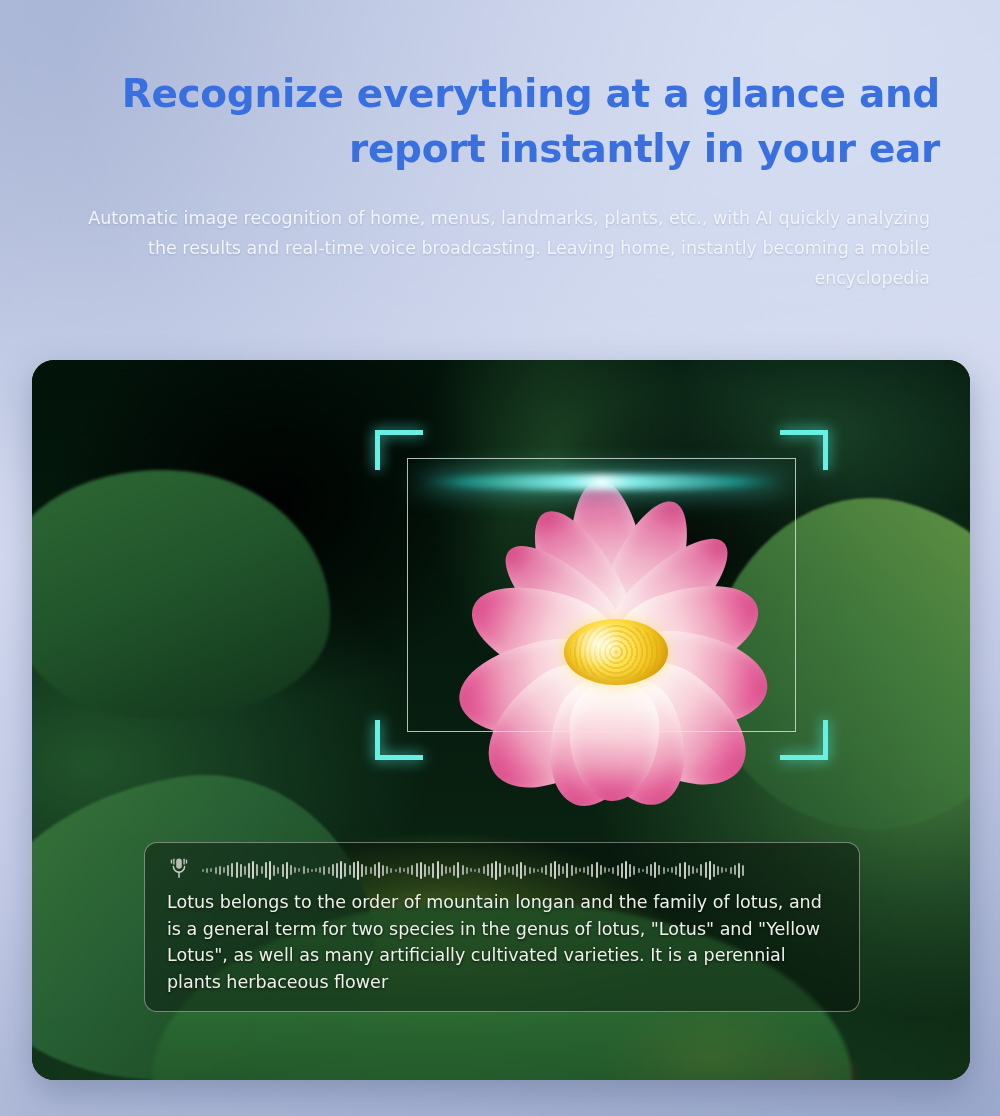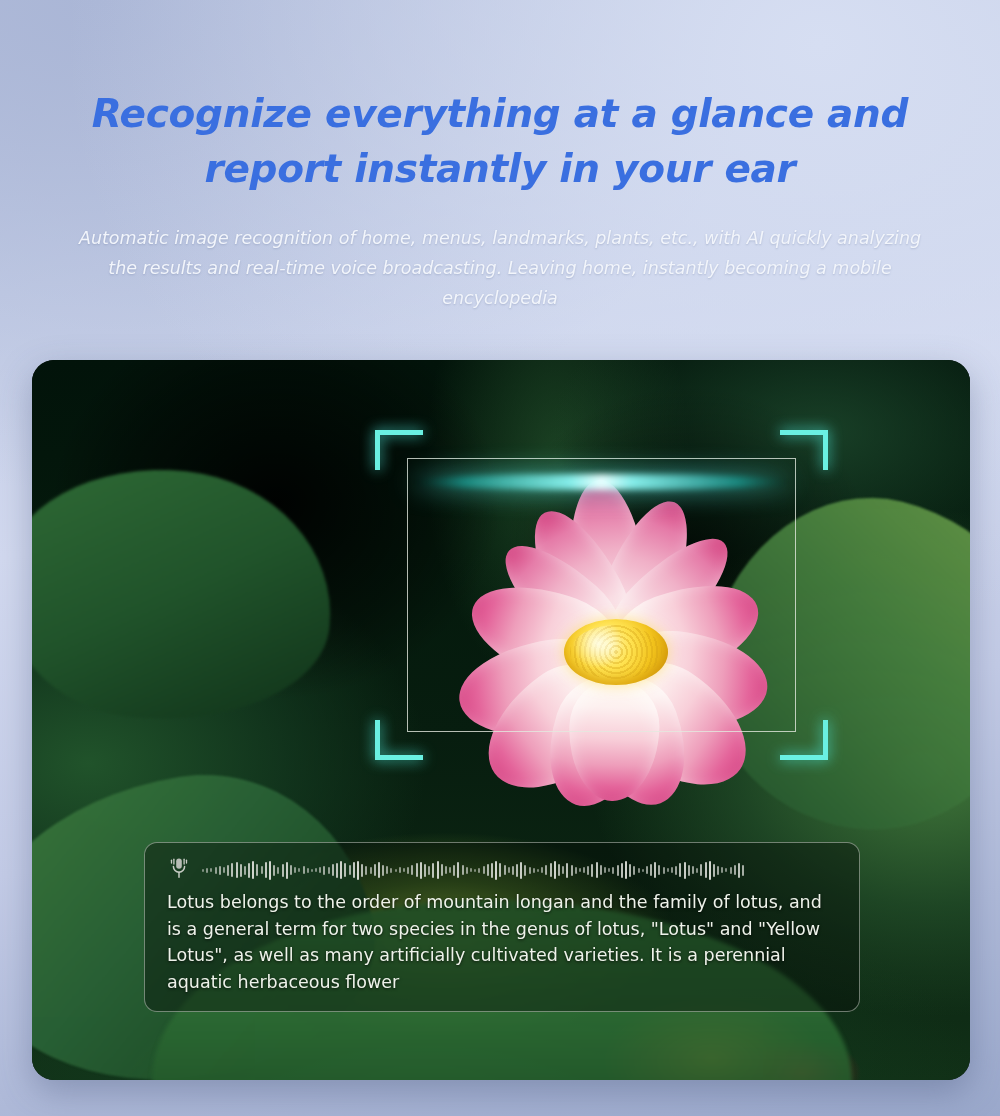--- a/index.html
+++ b/index.html
@@ -14,23 +14,22 @@
     font-family:"DejaVu Sans", sans-serif;
     background:
       radial-gradient(130% 90% at 82% 4%, #d6def2 0%, rgba(214,222,242,0) 58%),
       radial-gradient(120% 80% at 10% 0%, #aab6d6 0%, rgba(170,182,214,0) 55%),
       linear-gradient(168deg, #b7c1dd 0%, #c7d0e8 22%, #d2d9ef 42%, #c3cbe6 66%, #9aa8cb 100%);
     position:relative;
   }
 
   
   .hero {
-    padding-top:86px;
-    text-align:center;
-    font-style:italic;
+    padding-top:66px;
+    text-align:right;
   }
   .hero-title {
     font-size:39px;
     font-weight:700;
     line-height:1.42;
     color:#3a6fe0;
     letter-spacing:-0.3px;
     padding:0 60px;
   }
   .hero-sub {
@@ -428,16 +427,16 @@
           <i class="wbar" style="height: 13px; opacity: 0.81;"></i>
           <i class="wbar" style="height: 9px; opacity: 0.7;"></i>
           <i class="wbar" style="height: 6px; opacity: 0.61;"></i>
           <i class="wbar" style="height: 4px; opacity: 0.56;"></i>
           <i class="wbar" style="height: 7px; opacity: 0.64;"></i>
           <i class="wbar" style="height: 10px; opacity: 0.73;"></i>
           <i class="wbar" style="height: 15px; opacity: 0.86;"></i>
           <i class="wbar" style="height: 11px; opacity: 0.75;"></i>
         </span>
     </div>
-    <div class="cap-text">Lotus belongs to the order of mountain longan and the family of lotus, and is a general term for two species in the genus of lotus, "Lotus" and "Yellow Lotus", as well as many artificially cultivated varieties. It is a perennial aquatic herbaceous flower</div>
+    <div class="cap-text">Lotus belongs to the order of mountain longan and the family of lotus, and is a general term for two species in the genus of lotus, "Lotus" and "Yellow Lotus", as well as many artificially cultivated varieties. It is a perennial plants herbaceous flower</div>
   </div>
 
 </div>
 
 </body></html>

